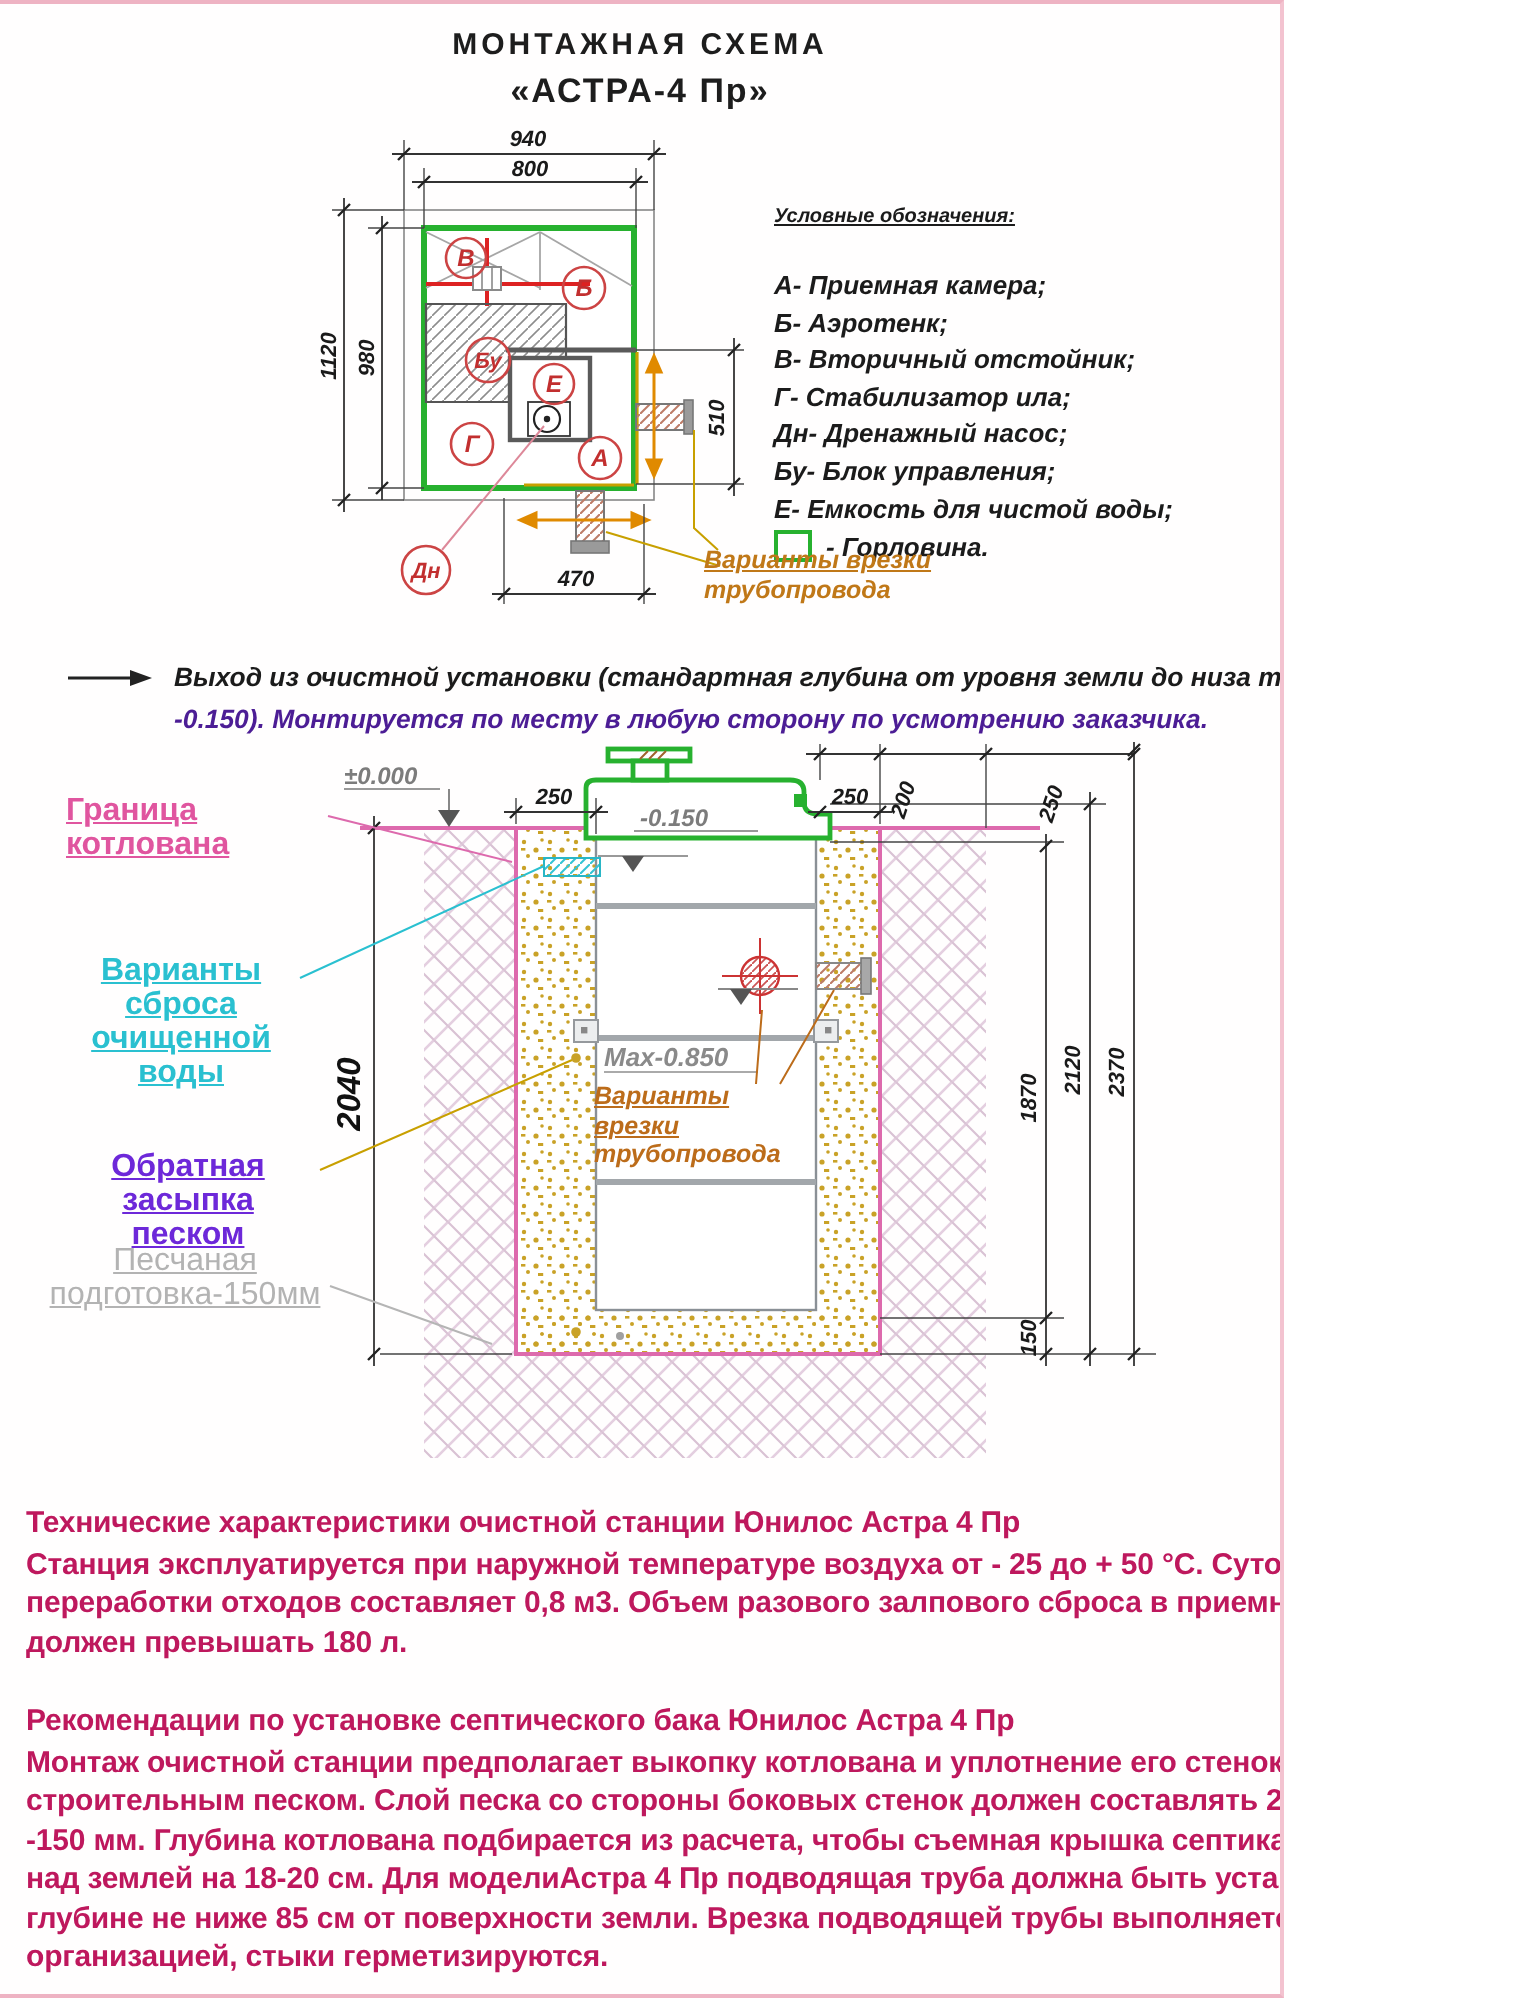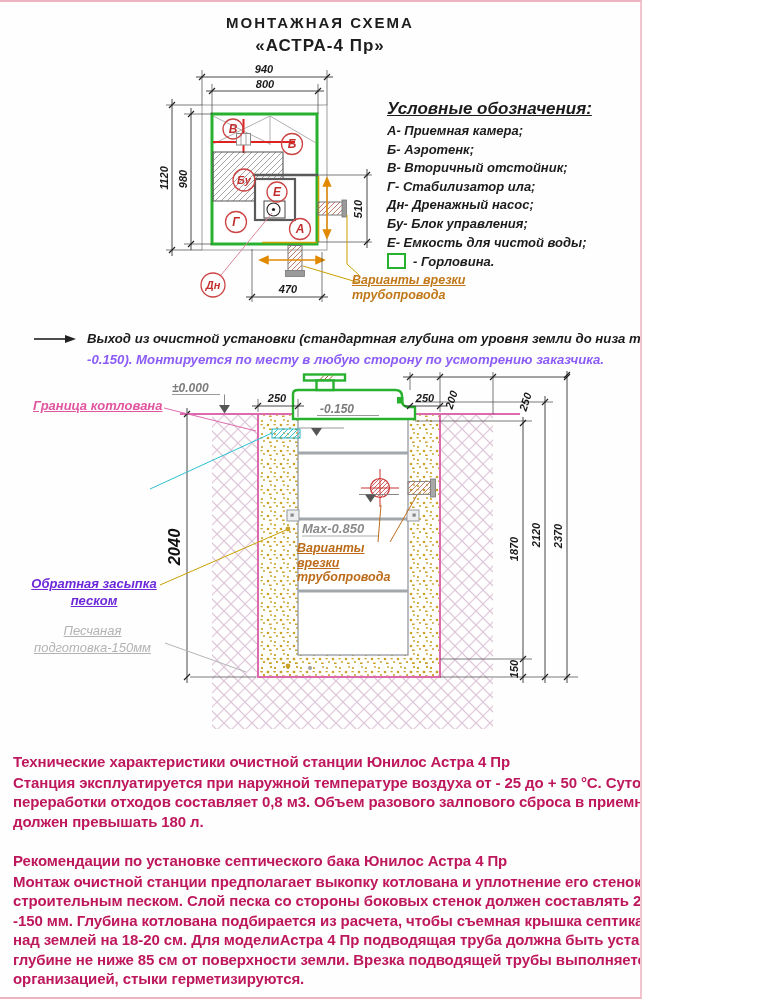--- a/index.html
+++ b/index.html
@@ -3,28 +3,28 @@
 <meta charset="utf-8">
 <style>
   html,body{margin:0;padding:0;background:#fff;}
   #page{position:relative;width:642px;height:999px;background:#fffefe;overflow:hidden;
         border-top:2px solid #eeb3c3;border-right:2px solid #f3c3d0;border-bottom:2px solid #eeb3c3;
         box-sizing:border-box;font-family:"Liberation Sans",sans-serif;}
   .abs{position:absolute;}
   .title1{left:0;top:12px;width:100%;text-align:center;font-weight:bold;font-size:15px;letter-spacing:2px;color:#1d1d1d;}
   .title2{left:0;top:34px;width:100%;text-align:center;font-weight:bold;font-size:17px;letter-spacing:1px;color:#1d1d1d;}
   .legend{left:387px;top:99px;width:260px;font-style:italic;font-weight:bold;font-size:13px;color:#1b1b1b;line-height:16px;}
-  .legend .hd{text-decoration:underline;margin-bottom:6px;font-size:17px;}
+  .legend .hd{text-decoration:underline;margin-bottom:18px;font-size:10px;}
   .legend .it{margin-bottom:2.6px;}
   .gsq{display:inline-block;width:15px;height:12px;border:2.4px solid #27b12f;vertical-align:-3px;margin-right:7px;}
   .pipe-note{color:#c07818;font-style:italic;font-weight:bold;font-size:12.5px;line-height:14.5px;}
   .pipe-note .u{text-decoration:underline;}
   .noterow{display:flex;align-items:flex-start;gap:9px;color:#1b1b1b;font-style:italic;font-weight:bold;font-size:13.2px;line-height:16px;}
-  .noteline2{color:#8b5cf6;font-style:italic;font-weight:bold;font-size:13.2px;}
-  .slabel{font-style:italic;font-weight:bold;font-size:13px;line-height:17px;text-align:center;text-decoration:underline;}
+  .noteline2{color:#4c1d95;font-style:italic;font-weight:bold;font-size:13.2px;}
+  .slabel{font-weight:bold;font-size:16px;line-height:17px;text-align:center;text-decoration:underline;}
   .para{left:13px;width:742px;color:#be185d;font-weight:bold;font-size:15px;line-height:19.5px;letter-spacing:-0.1px;}
   .para .pt{margin-bottom:1px;}
   svg text{font-family:"Liberation Sans",sans-serif;}
   .dim{font-style:italic;font-weight:bold;font-size:11px;fill:#1a1a1a;}
   .dimbig{font-style:italic;font-weight:bold;font-size:16.5px;fill:#111;}
   .lvl{font-style:italic;font-weight:bold;font-size:12px;fill:#7c7c7c;}
   .lvl2{font-style:italic;font-weight:bold;font-size:13px;fill:#8a8a8a;}
   .cletter{font-style:italic;font-weight:bold;font-size:12px;fill:#c22f2f;text-anchor:middle;}
 </style>
 </head>
@@ -309,20 +309,24 @@
   <div class="abs noterow" style="left:30px;top:329px;width:726px;">
     <svg width="48" height="12" style="flex:0 0 48px;margin-top:2px">
       <line x1="4" y1="6" x2="36" y2="6" stroke="#222" stroke-width="1.6"></line>
         <polygon points="46,6 35,2 35,10" fill="#222"></polygon>
     </svg>
     <span>Выход из очистной установки (стандартная глубина от уровня земли до низа трубы</span>
   </div>
   <div class="abs noteline2" style="left:87px;top:350px;width:650px;">-0.150). Монтируется по месту в любую сторону по усмотрению заказчика.</div>
 
   <div class="abs slabel" style="left:33px;top:395px;width:135px;color:#e0559f;text-align:left;">Граница котлована</div>
+  <div class="abs slabel" style="left:28px;top:475px;width:125px;color:#2ac0d0;">
+    <div>Варианты сброса</div>
+    <div>очищенной воды</div>
+  </div>
   <div class="abs slabel" style="left:28px;top:573px;width:132px;color:#6d28d9;">
     <div>Обратная засыпка</div>
     <div>песком</div>
   </div>
   <div class="abs slabel" style="left:20px;top:620px;width:145px;color:#b3b3b3;font-weight:normal;">
     <div>Песчаная</div>
     <div>подготовка-150мм</div>
   </div>
   <div class="abs pipe-note" style="left:297px;top:539px;width:104px;color:#bc6c1a;">
     <div class="u">Варианты врезки</div>

